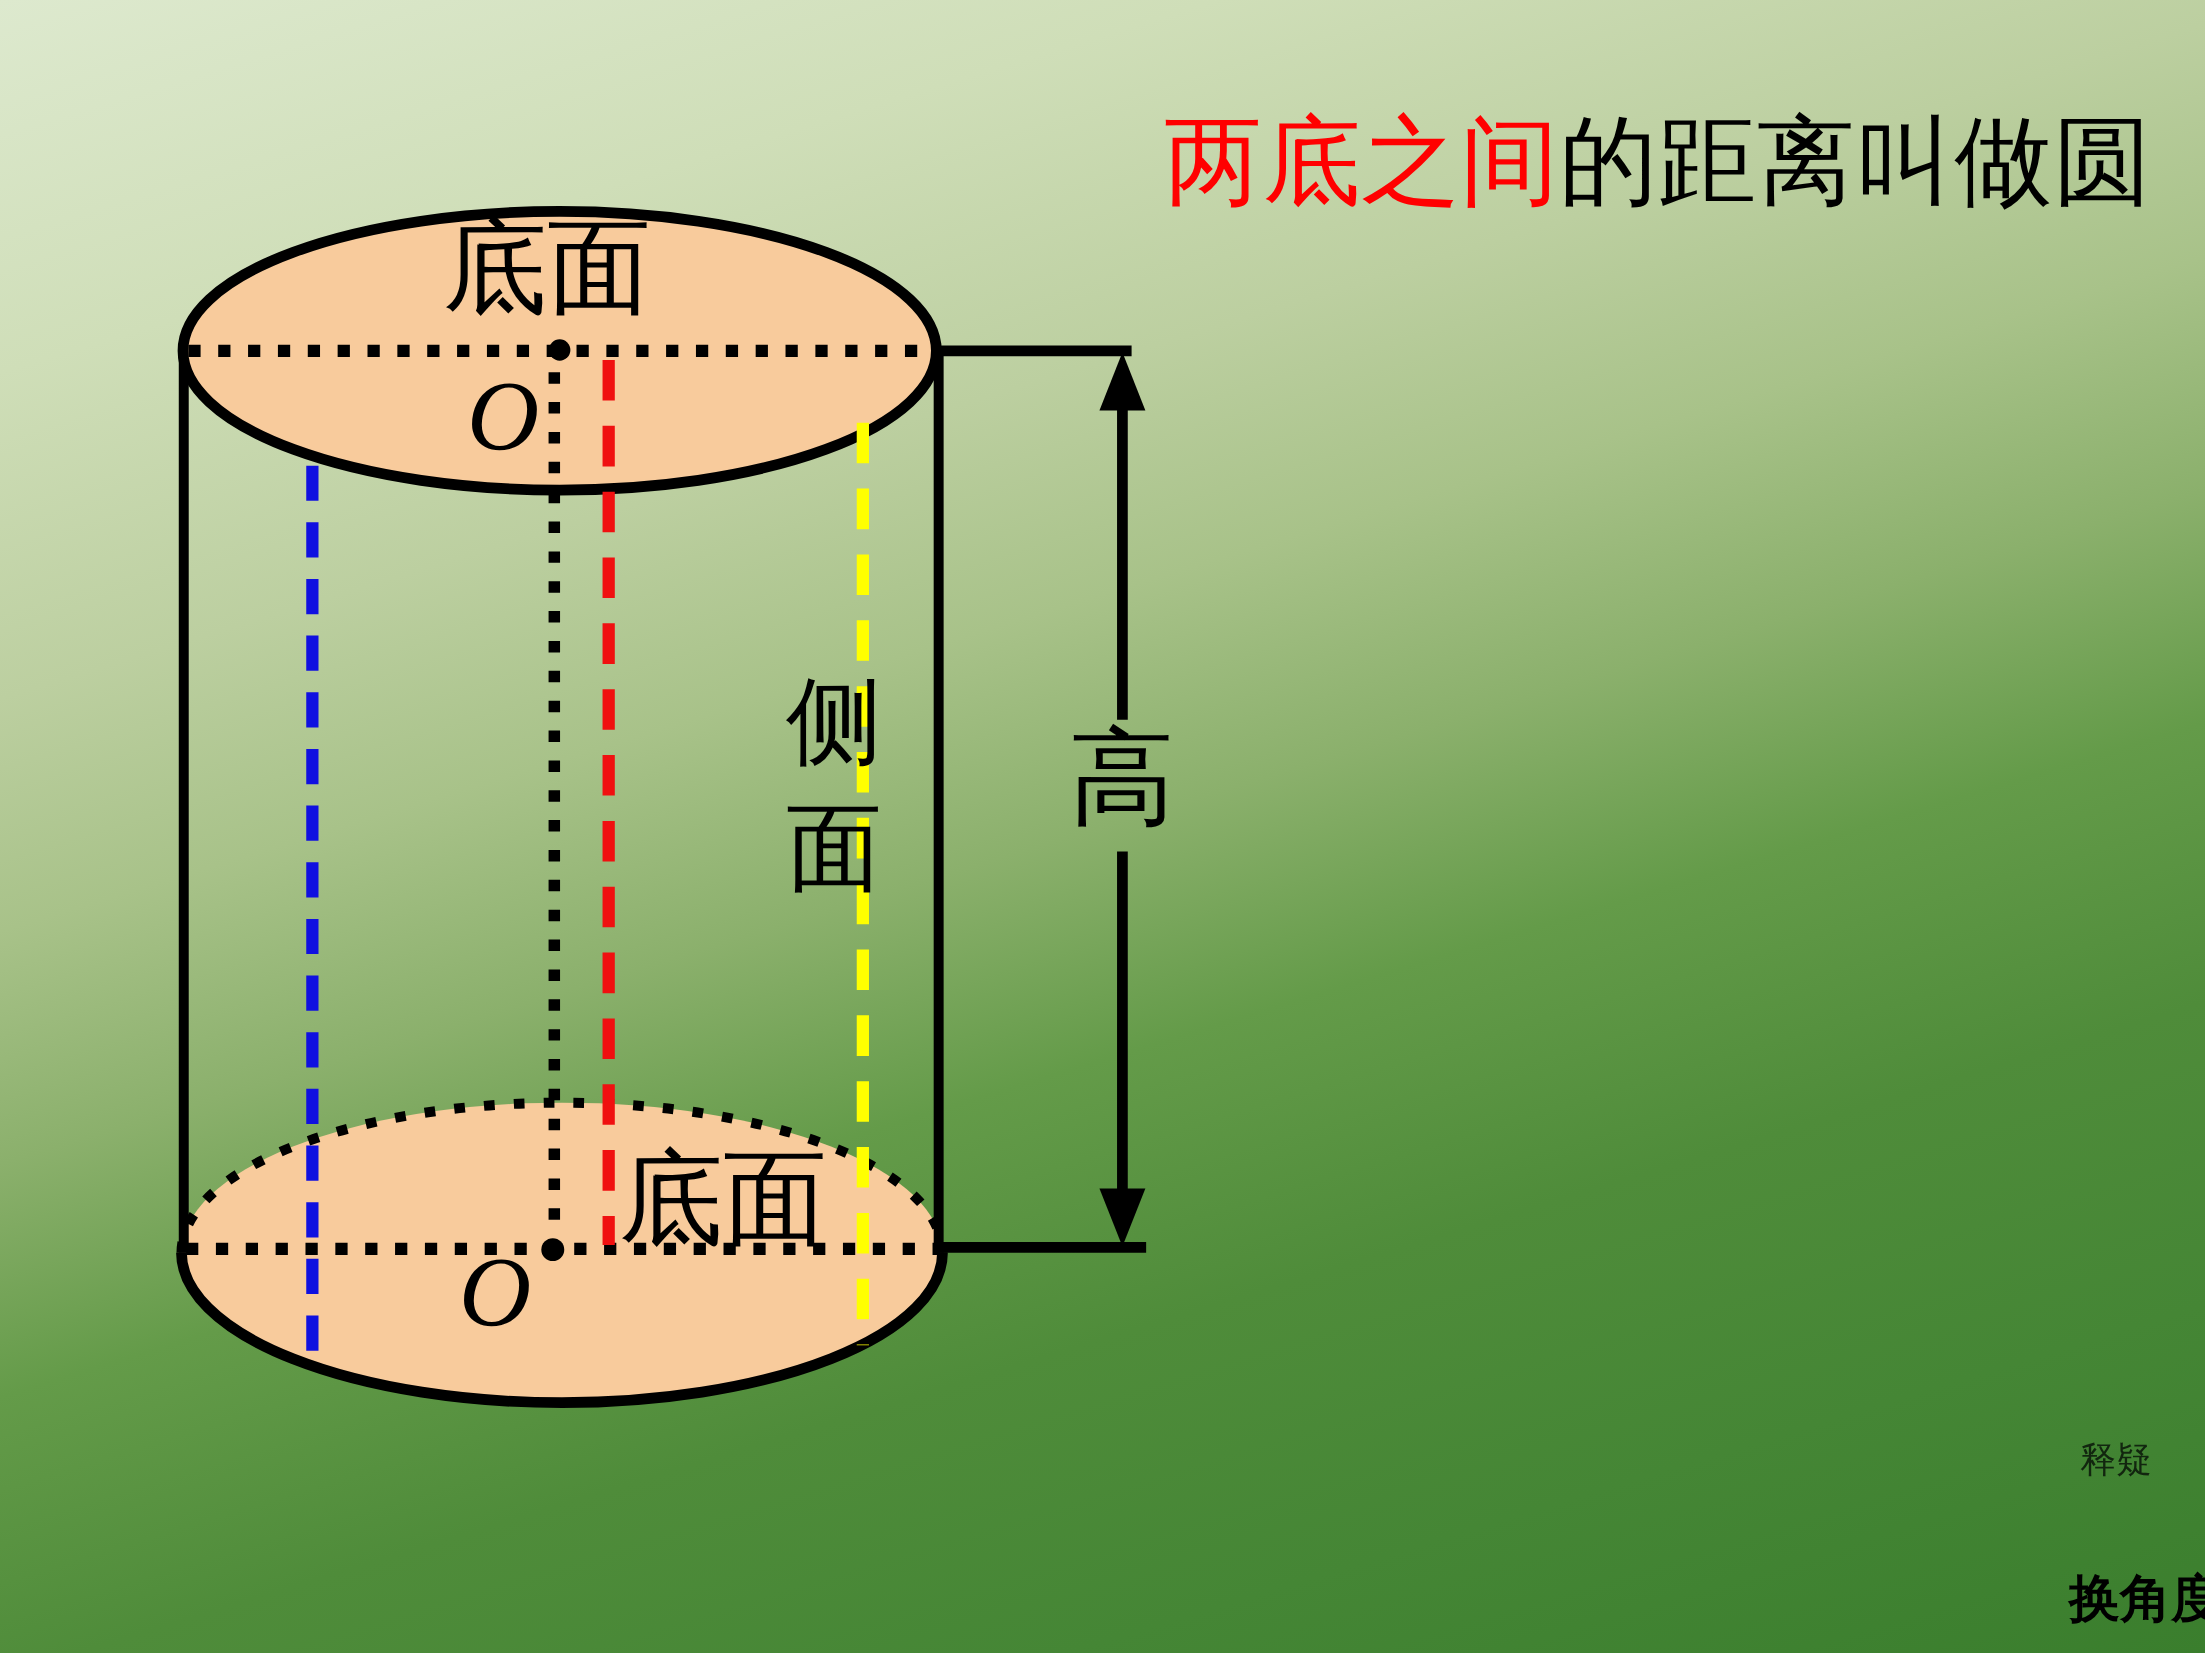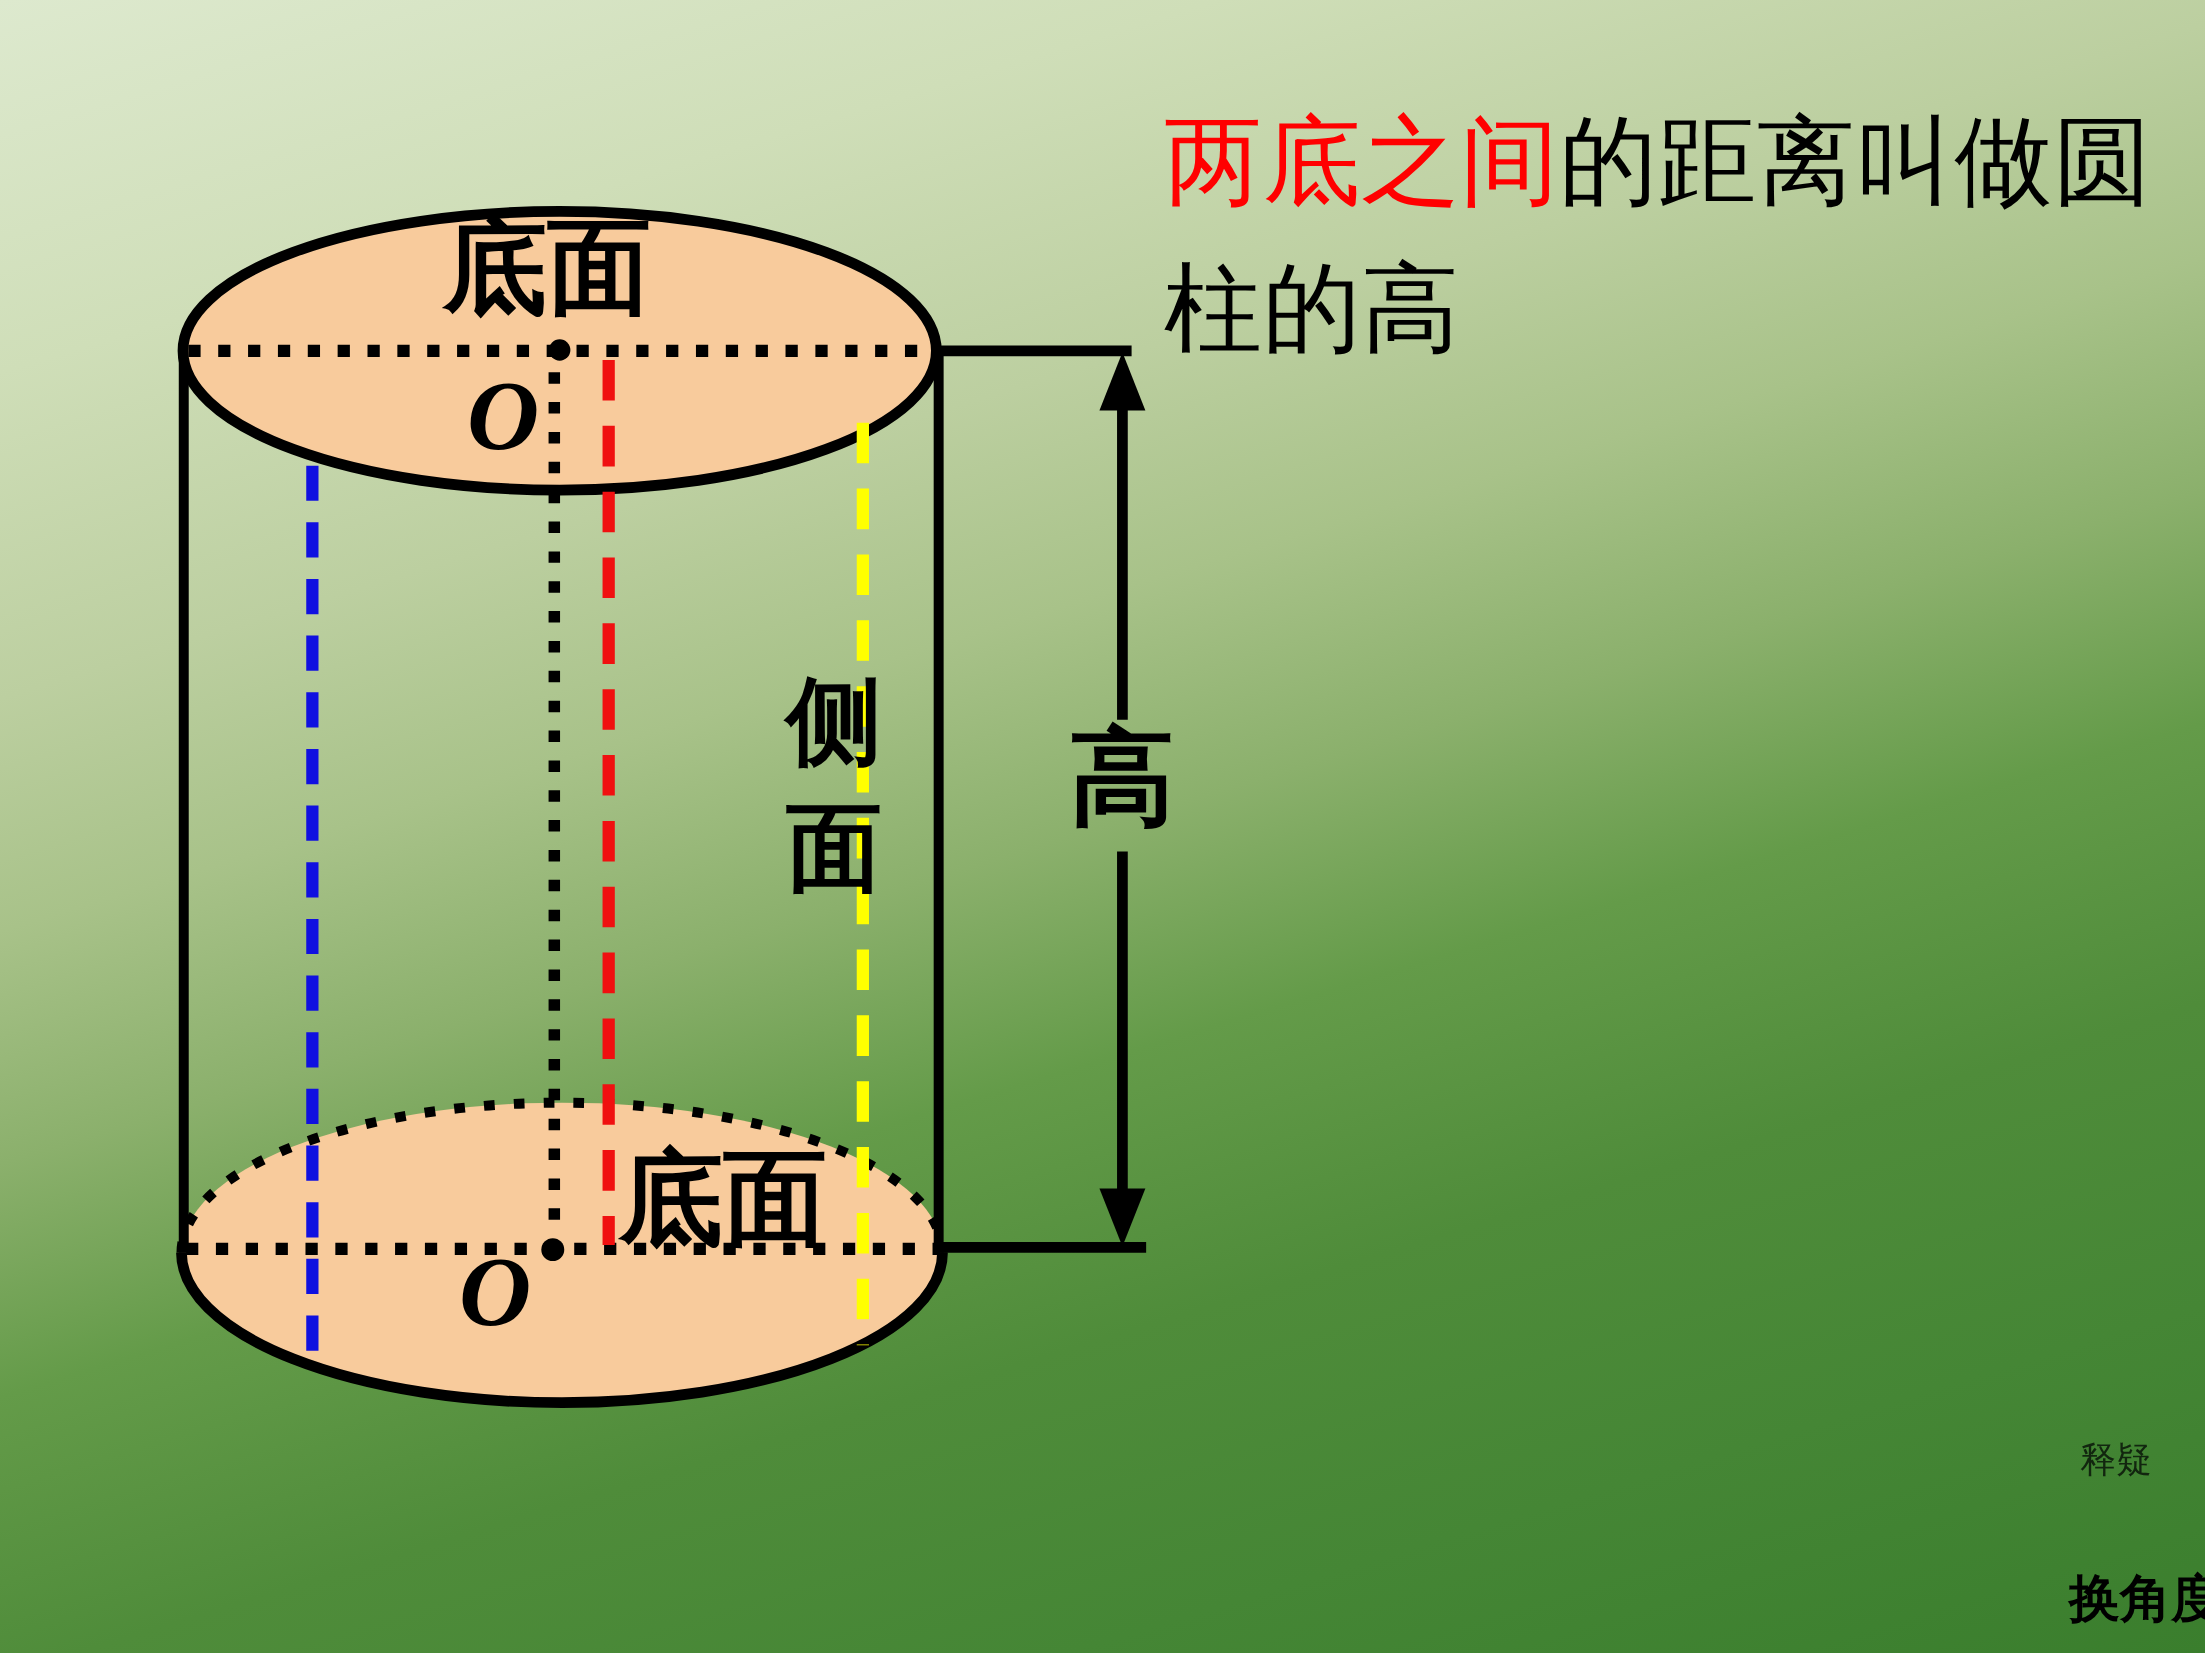--- a/index.html
+++ b/index.html
@@ -6,21 +6,21 @@
   .slide{
     position:relative;
     width:2205px;height:1654px;
     overflow:hidden;
     font-family:"Liberation Serif","DejaVu Serif",serif;
     background:linear-gradient(163deg,
       #DDE9CE 0%, #CFDEB8 16%, #BCCFA0 30%, #A8C289 40%,
       #8BB06C 50%, #649B49 60%, #4F8C3A 72%, #458635 85%, #3A7E2D 100%);
   }
   .abs{position:absolute;line-height:1;white-space:nowrap;}
-  .cjk{color:#000;font-weight:bold;}
+  .cjk{color:#000;}
   .title{font-size:98px;line-height:1.5;letter-spacing:0.8px;}
   .title .red{color:#FF0000;}
   .subtitle{font-size:100px;color:#FF0000;letter-spacing:1.5px;}
   .face-label{font-size:104px;}
   .o-label{font-size:100px;font-style:italic;}
   .side-label{font-size:96px;width:1.05em;white-space:normal;word-break:break-all;line-height:1.32;text-align:left;}
   .height-label{font-size:106px;}
   .footer-small{font-size:36px;color:#12260f;}
   .footer-big{font-size:51px;font-weight:bold;color:#000;}
   svg{position:absolute;left:0;top:0;}
@@ -70,21 +70,20 @@
   <div class="abs cjk face-label" style="left:619px;top:1147px;">底面</div>
 
   <div class="abs cjk o-label" style="left:459px;top:1242px;">O</div>
 
   <div class="abs cjk side-label" style="left:786px;top:659px;">侧面</div>
 
   <div class="abs cjk height-label" style="left:1069px;top:726px;">高</div>
 
   <div class="abs title" style="left:1164px;top:89px;">
     <div><span class="red">两底之间</span><span>的距离叫做圆</span></div>
-    <div>柱的高</div>
   </div>
 
 
   <div class="abs footer-small" style="left:2080px;top:1442px;">释疑</div>
 
   <div class="abs footer-big" style="left:2069px;top:1574px;">换角度</div>
 
 </div>
 
 

